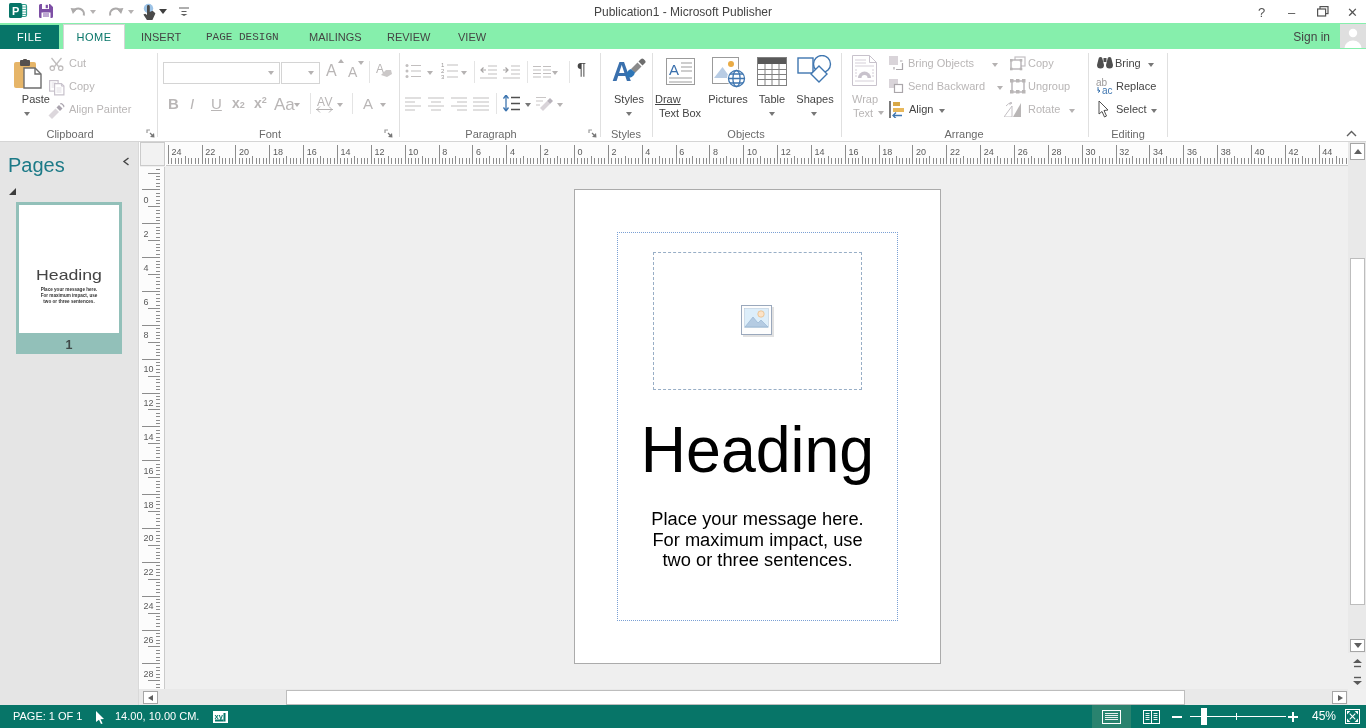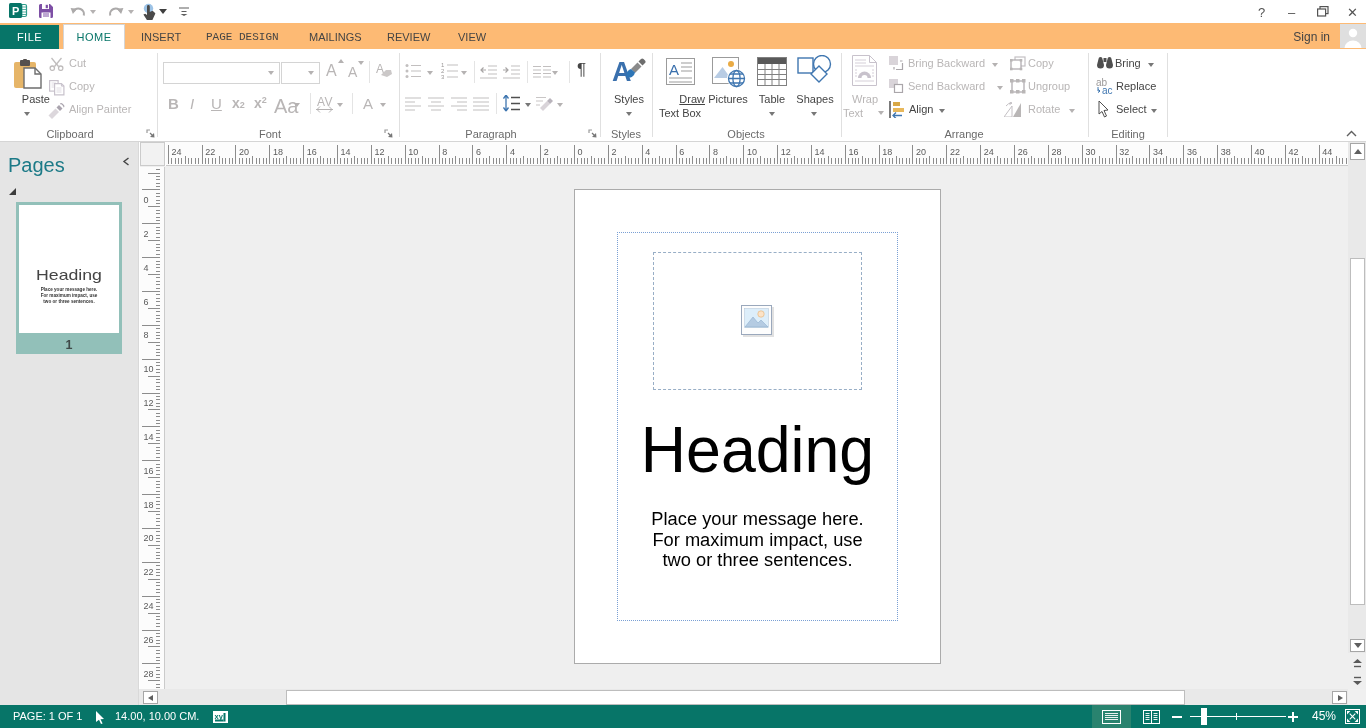--- a/index.html
+++ b/index.html
@@ -7,21 +7,21 @@
   font-family:"Liberation Sans", sans-serif; }
 #app { position:absolute; left:0; top:0; width:1366px; height:728px; }
 .abs { position:absolute; }
 
 
 #titlebar { left:0; top:0; width:1366px; height:23px; background:#fff; }
 #title { left:0; top:5px; width:1366px; text-align:center; font-size:12px; color:#444; }
 .winbtn { top:5px; font-size:13px; color:#535353; }
 
 
-#tabrow { left:0; top:23px; width:1366px; height:26px; background:#fdba74; }
+#tabrow { left:0; top:23px; width:1366px; height:26px; background:#86efac; }
 #filetab { left:0; top:2px; width:59px; height:24px; background:#077568; color:#fff;
   font-size:11px; text-align:center; line-height:24px; letter-spacing:0.5px;}
 #hometab { left:63px; top:1px; width:62px; height:25px; background:#fff;
   border:1px solid #d5d5d5; border-bottom:none; color:#077568; font-size:11px;
   text-align:center; line-height:25px; letter-spacing:0.5px;}
 .tab { top:2px; height:24px; color:#444; font-size:11px; line-height:24px; }
 #signin { right:36px; top:2px; color:#444; font-size:12px; line-height:24px;}
 #persona { right:0px; top:1px; width:26px; height:24px; background:#dfdfdf; }
 
 
@@ -106,20 +106,21 @@
     <div class="darr gray" style="left:128px;top:10px;"></div>
     <svg class="abs" style="left:141px;top:3px" width="15" height="17" viewBox="0 0 15 17">
       <circle cx="7.5" cy="5.5" r="4.7" fill="#9dc3e6"></circle>
       <path d="M6 3.5 a1.4 1.4 0 0 1 2.8 0 V9 l2.6 -1.2 a9 9 0 0 1 3 2.8 l-3 6.4 h-5.5 l-3.5 -5.5 1.8 -0.8 1.8 1.2 z" fill="#4a4a4a"></path>
     </svg>
     <div class="abs" style="left:159px;top:9px;width:0;height:0;border-left:4px solid transparent;border-right:4px solid transparent;border-top:5px solid #3f3f3f;"></div>
     <svg class="abs" style="left:179px;top:7px" width="10" height="9" viewBox="0 0 10 9">
       <path d="M0 1 h10 M2.5 4.5 h5" stroke="#5f5f5f" stroke-width="1.2"></path>
       <path d="M1.5 7 L5 9 8.5 7z" fill="#5f5f5f"></path>
     </svg>
+    <div class="abs" id="title">Publication1 - Microsoft Publisher</div>
     <div class="abs winbtn" style="left:1258px;">?</div>
     <div class="abs winbtn" style="left:1288px;">–</div>
     <svg class="abs" style="left:1317px;top:6px" width="12" height="11" viewBox="0 0 12 11">
       <rect x="3" y="0.6" width="8" height="7" fill="none" stroke="#535353" stroke-width="1.2"></rect>
       <rect x="0.6" y="3" width="8" height="7" fill="#fff" stroke="#535353" stroke-width="1.2"></rect>
     </svg>
     <div class="abs winbtn" style="left:1347px;">✕</div>
   </div>
 
   <div class="abs" id="tabrow">
@@ -190,21 +191,21 @@
     <div class="abs" style="left:369px;top:12px;width:1px;height:22px;background:#e4e4e4;"></div>
     <div class="btxt dis" style="left:376px;top:13px;font-size:12px;">A</div>
     <svg class="abs" style="left:380px;top:19px" width="13" height="10" viewBox="0 0 13 10">
       <path d="M1 7 L6 2 l5 0 1 4 -5 3 z" fill="#cbc8c8"></path>
     </svg>
     <div class="btxt dis" style="left:168px;top:46px;font-weight:bold;font-size:15px;">B</div>
     <div class="btxt dis" style="left:190px;top:46px;font-style:italic;font-size:15px;">I</div>
     <div class="btxt dis" style="left:211px;top:46px;text-decoration:underline;font-size:15px;">U</div>
     <div class="btxt dis" style="left:232px;top:46px;font-weight:bold;font-size:14px;">x<span style="font-size:9px;">2</span></div>
     <div class="btxt dis" style="left:254px;top:46px;font-weight:bold;font-size:14px;">x<span style="font-size:9px;vertical-align:5px;">2</span></div>
-    <div class="btxt dis" style="left:274px;top:46px;font-size:20px;">Aa</div>
+    <div class="btxt dis" style="left:274px;top:46px;font-size:17px;">Aa</div>
     <div class="darr gray" style="left:294px;top:54px;"></div>
     <div class="abs" style="left:310px;top:44px;width:1px;height:21px;background:#e4e4e4;"></div>
     <div class="btxt dis" style="left:317px;top:46px;font-size:12px;letter-spacing:0.5px;">AV</div>
     <svg class="abs" style="left:316px;top:57px" width="17" height="7" viewBox="0 0 17 7">
       <path d="M0 3.5 h17 M4 .5 L1 3.5 l3 3 M13 .5 l3 3 -3 3" stroke="#b5b2b2" fill="none"></path>
     </svg>
     <div class="darr gray" style="left:337px;top:54px;"></div>
     <div class="abs" style="left:352px;top:44px;width:1px;height:21px;background:#e4e4e4;"></div>
     <div class="btxt dis" style="left:363px;top:46px;font-size:15px;">A</div>
     <div class="darr gray" style="left:380px;top:54px;"></div>
@@ -311,21 +312,21 @@
     <div class="btxt en" style="left:604px;top:44px;width:50px;text-align:center;">Styles</div>
     <div class="darr" style="left:626px;top:63px;"></div>
 
     <svg class="abs" style="left:666px;top:9px" width="29" height="27" viewBox="0 0 29 27">
       <rect x="0.5" y="0.5" width="28" height="26" fill="#fff" stroke="#9b9b9b"></rect>
       <text x="3" y="17" font-size="15" fill="#3a70ad" font-family="Liberation Sans">A</text>
       <g stroke="#9b9b9b">
           <path d="M15 5 h11 M15 9 h11 M15 13 h11 M3 20 h23 M3 24 h23"></path>
         </g>
     </svg>
-    <div class="btxt en" style="left:655px;top:44px;width:50px;text-align:right;text-decoration:underline;">Draw</div>
+    <div class="btxt en" style="left:655px;top:44px;width:50px;text-align:left;text-decoration:underline;">Draw</div>
     <div class="btxt en" style="left:650px;top:58px;width:60px;text-align:center;">Text Box</div>
     <svg class="abs" style="left:712px;top:8px" width="34" height="31" viewBox="0 0 34 31">
       <rect x="0.5" y="0.5" width="26" height="26" fill="#fff" stroke="#9b9b9b"></rect>
       <circle cx="19" cy="7" r="3" fill="#eaab44"></circle>
       <path d="M2 21 L10.5 10 l8 11 z" fill="#b8cce4"></path>
       <circle cx="24.5" cy="21.5" r="9.5" fill="#fff"></circle>
       <g stroke="#3f76b0" fill="none" stroke-width="1.3">
         <circle cx="24.5" cy="21.5" r="8"></circle>
         <ellipse cx="24.5" cy="21.5" rx="3.6" ry="8"></ellipse>
         <path d="M16.5 21.5 h16 M17.8 17 h13.4 M17.8 26 h13.4"></path>
@@ -360,28 +361,28 @@
       <g stroke="#d5cfd8">
           <path d="M3 5 h11 M3 8 h11 M3 11 h19 M3 26 h19"></path>
         </g>
       <path d="M6 23 a6.5 6.5 0 0 1 13 0 z" fill="#c8c2cc"></path>
       <path d="M9.5 23 a3 3 0 0 1 6 0 z" fill="#fff"></path>
       <g stroke="#d5cfd8">
           <path d="M3 15 h2 M20 15 h2 M3 18 h2 M20 18 h2 M3 21 h2 M20 21 h2"></path>
         </g>
     </svg>
     <div class="btxt dis" style="left:845px;top:44px;width:40px;text-align:center;">Wrap</div>
-    <div class="btxt dis" style="left:843px;top:58px;width:40px;text-align:left;">Text</div>
+    <div class="btxt dis" style="left:843px;top:58px;width:40px;text-align:center;">Text</div>
     <div class="darr gray" style="left:878px;top:62px;"></div>
     <svg class="abs" style="left:889px;top:7px" width="15" height="14" viewBox="0 0 15 14">
       <rect x="0" y="0" width="9" height="9" fill="#d9d4d9"></rect>
       <path d="M13.5 7 v6.5 h-6.5" fill="none" stroke="#aaa6aa" stroke-width="1.2"></path>
       <path d="M11 5 h2.5 M5 11 v2.5" stroke="#aaa6aa" stroke-width="1.2"></path>
     </svg>
-    <div class="btxt dis" style="left:908px;top:8px;">Bring Backward</div>
+    <div class="btxt dis" style="left:908px;top:8px;">Bring Objects</div>
     <div class="darr gray" style="left:992px;top:14px;"></div>
     <svg class="abs" style="left:889px;top:30px" width="15" height="14" viewBox="0 0 15 14">
       <rect x="0" y="0" width="9" height="9" fill="#d9d4d9"></rect>
       <rect x="5.5" y="5.5" width="8" height="8" fill="#fff" stroke="#aaa6aa" stroke-width="1.2"></rect>
     </svg>
     <div class="btxt dis" style="left:908px;top:31px;">Send Backward</div>
     <div class="darr gray" style="left:997px;top:37px;"></div>
     <svg class="abs" style="left:889px;top:52px" width="16" height="17" viewBox="0 0 16 17">
       <path d="M1 0 v17" stroke="#4f4f4f" stroke-width="1.5"></path>
       <rect x="4" y="1" width="7" height="4" fill="#d8a846"></rect>

